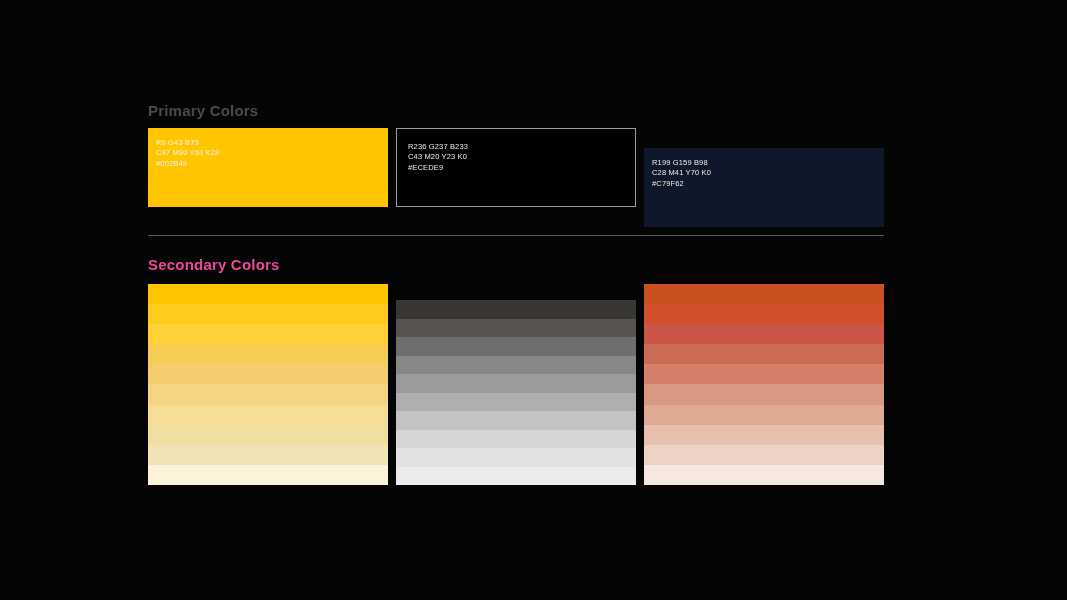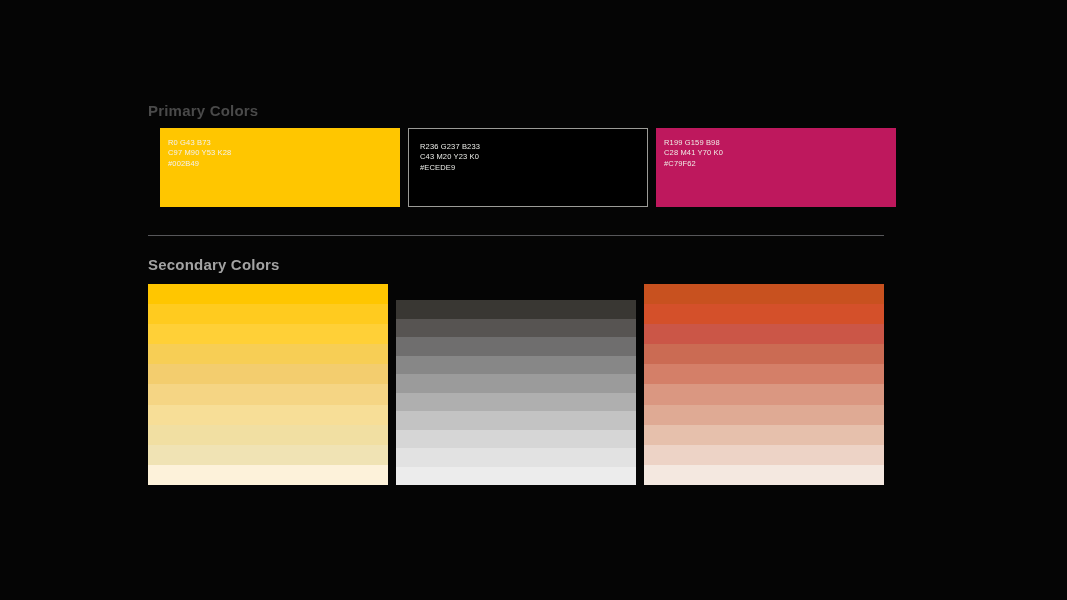--- a/index.html
+++ b/index.html
@@ -43,21 +43,21 @@
     left: 148px;
     top: 235px;
     width: 736px;
     height: 1px;
     background: #57575a;
   }
 
   
   #primary-row {
     position: absolute;
-    left: 160px;
+    left: 148px;
     top: 128px;
     width: 736px;
     height: 79px;
     display: flex;
     justify-content: space-between;
   }
   .swatch-card {
     position: relative;
     width: 240px;
     height: 79px;
@@ -119,32 +119,32 @@
           <div>#002B49</div>
         </div>
       </div>
       <div class="swatch-card outlined" style="background: rgb(0, 0, 0); border-color: rgb(155, 155, 151);">
         <div class="swatch-info" style="color: rgb(236, 237, 233);">
           <div>R236 G237 B233</div>
           <div>C43 M20 Y23 K0</div>
           <div>#ECEDE9</div>
         </div>
       </div>
-      <div class="swatch-card" style="background: #be185d;">
+      <div class="swatch-card" style="background: #0f172a; margin-top: 20px;">
         <div class="swatch-info" style="color: rgb(240, 236, 230);">
           <div>R199 G159 B98</div>
           <div>C28 M41 Y70 K0</div>
           <div>#C79F62</div>
         </div>
       </div>
     </div>
 
   <div id="divider" style="background: rgb(87, 87, 90);"></div>
 
-  <div id="secondary-heading" class="section-heading" style="color: #a3a3a3;">Secondary Colors</div>
+  <div id="secondary-heading" class="section-heading" style="color: #ec4899;">Secondary Colors</div>
 
   <div id="secondary-row">
       <div class="ramp" id="ramp-yellow">
         <div class="ramp-band" style="background: rgb(255, 198, 0);"></div>
         <div class="ramp-band" style="background: rgb(255, 203, 31);"></div>
         <div class="ramp-band" style="background: rgb(255, 208, 55);"></div>
         <div class="ramp-band" style="background: rgb(247, 206, 85);"></div>
         <div class="ramp-band" style="background: rgb(243, 205, 110);"></div>
         <div class="ramp-band" style="background: rgb(245, 213, 132);"></div>
         <div class="ramp-band" style="background: rgb(247, 222, 151);"></div>

